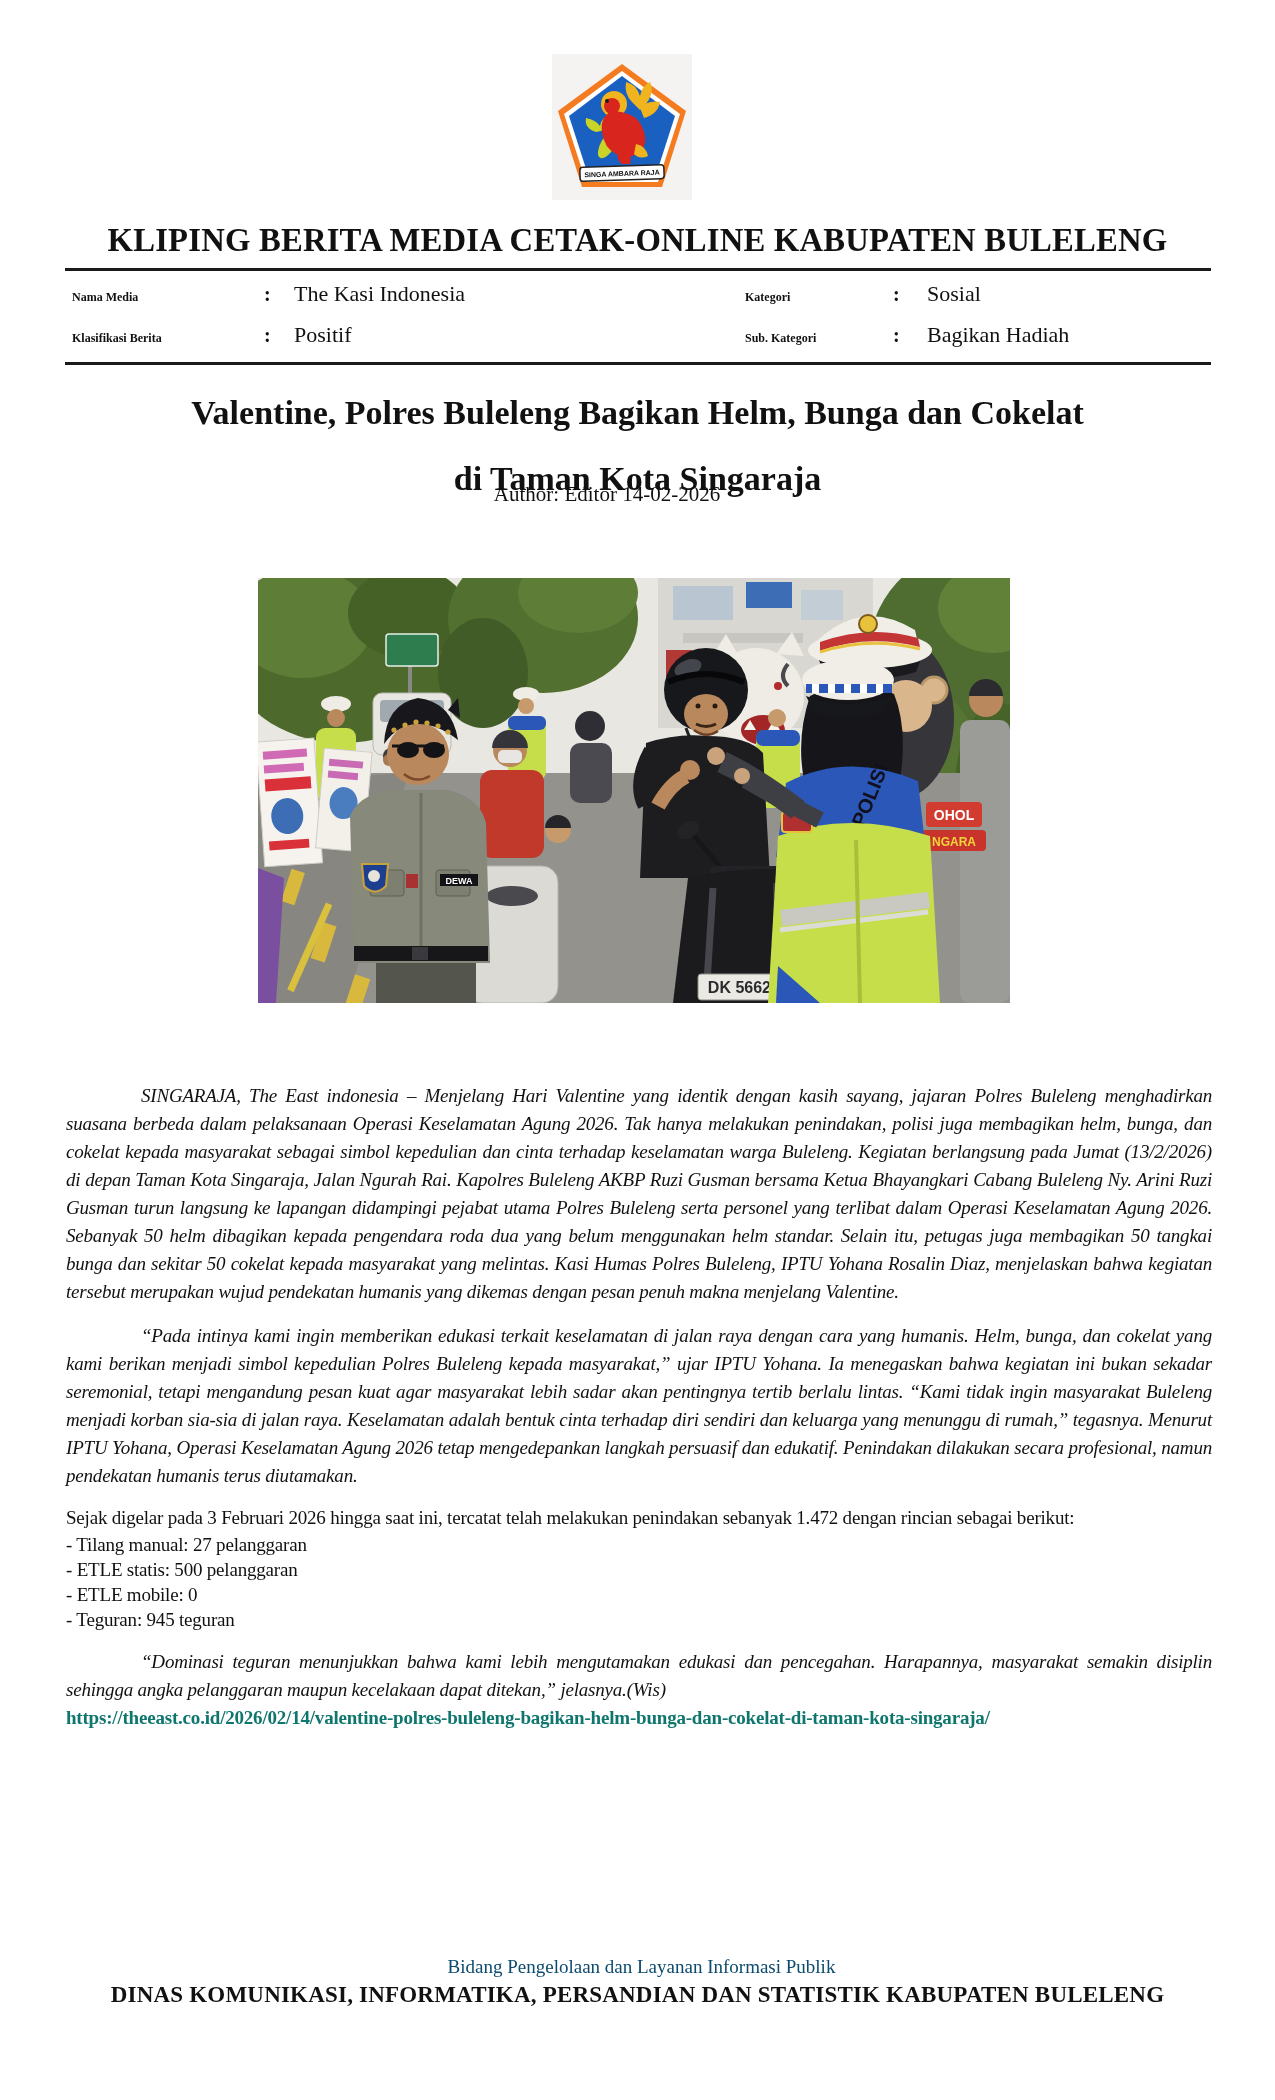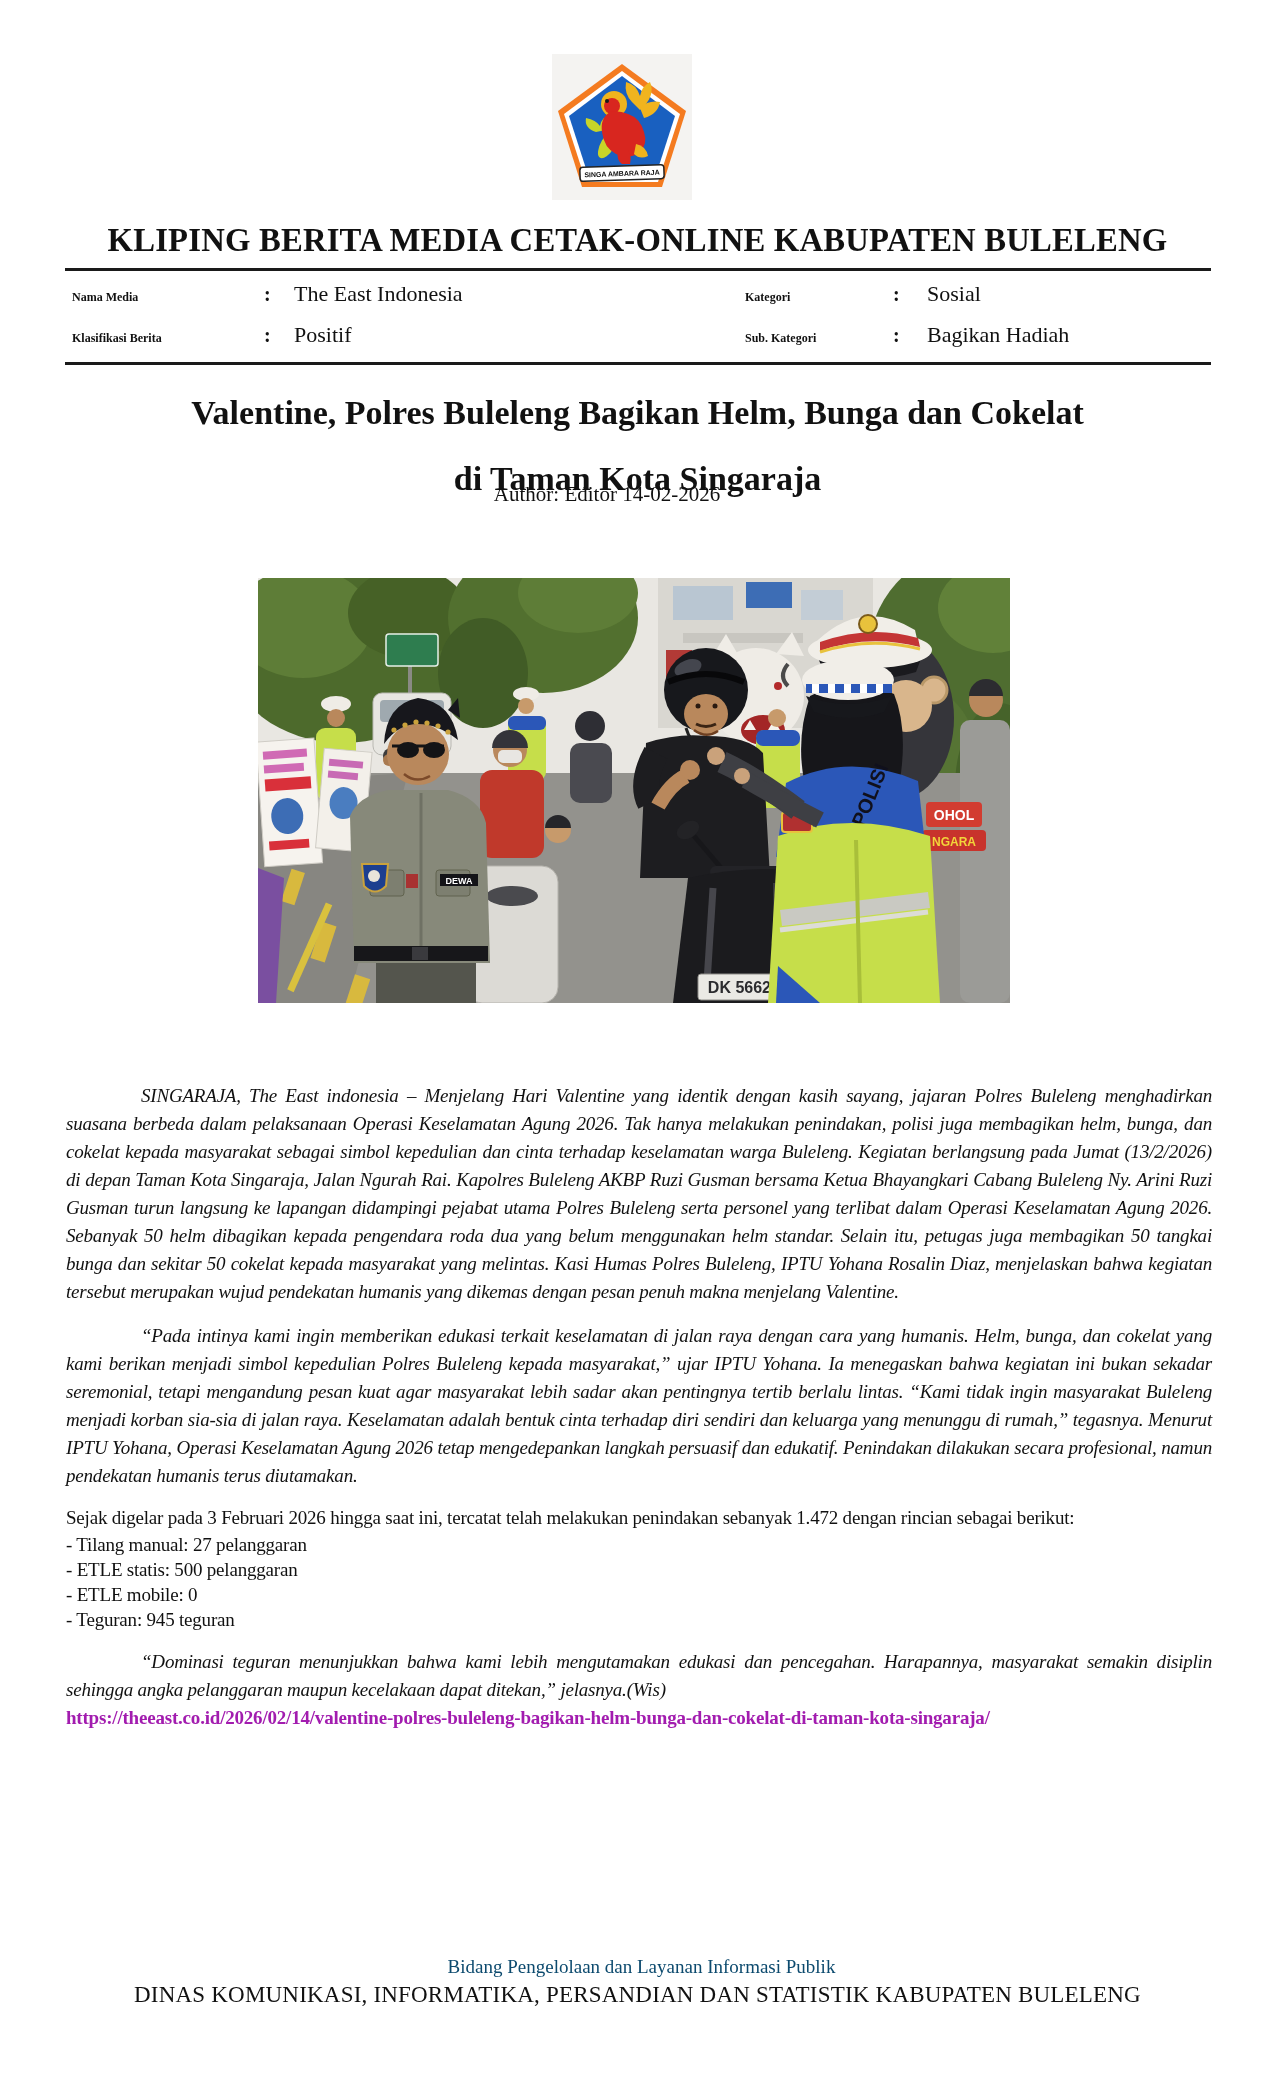--- a/index.html
+++ b/index.html
@@ -34,26 +34,26 @@
 
   .body-text{position:absolute;left:66px;top:1082px;width:1146px;
     font-size:19px;line-height:28px;text-align:justify;letter-spacing:-0.2px;}
   .body-text p{margin:0;}
   .p-indent{text-indent:75px;font-style:italic;}
   .gap16{margin-top:16px !important;}
   .gap14{margin-top:14px !important;}
   .list-line{line-height:25px;text-align:left;}
   .url-line{margin-top:24px;font-weight:bold;font-size:19px;text-align:left;
     letter-spacing:-0.2px;}
-  .url-line a{color:#a21caf;text-decoration:none;}
+  .url-line a{color:#0f766e;text-decoration:none;}
 
   .footer-1{position:absolute;left:4px;top:1956px;width:1275px;text-align:center;
     font-family:Liberation Serif, serif;font-size:19px;color:#0c4a6e;}
   .footer-2{position:absolute;left:0;top:1982px;width:1275px;text-align:center;
-    font-size:23px;font-weight:normal;letter-spacing:0.2px;}
+    font-size:23px;font-weight:bold;letter-spacing:0.2px;}
 </style>
 </head>
 <body>
 
 <div class="page">
 
   <div class="logo-box">
     <svg width="140" height="146" viewBox="0 0 140 146">
       <rect x="0" y="0" width="140" height="146" fill="#f4f3f1"></rect>
       <polygon points="70,10 134,57 110,133 30,133 6,57" fill="#f47b20"></polygon>
@@ -76,21 +76,21 @@
       </g>
     </svg>
   </div>
 
   <div class="header-title">KLIPING BERITA MEDIA CETAK-ONLINE KABUPATEN BULELENG</div>
   <div class="rule rule1"></div>
 
   <div class="meta-cell ml row1">
     <span class="m-label">Nama Media</span>
     <span class="m-colon">:</span>
-    <span class="m-value">The East Indonesia</span>
+    <span class="m-value">The Kasi Indonesia</span>
   </div>
   <div class="meta-cell ml row2">
     <span class="m-label">Klasifikasi Berita</span>
     <span class="m-colon">:</span>
     <span class="m-value">Positif</span>
   </div>
   <div class="meta-cell mr row1">
     <span class="m-label">Kategori</span>
     <span class="m-colon">:</span>
     <span class="m-value">Sosial</span>

